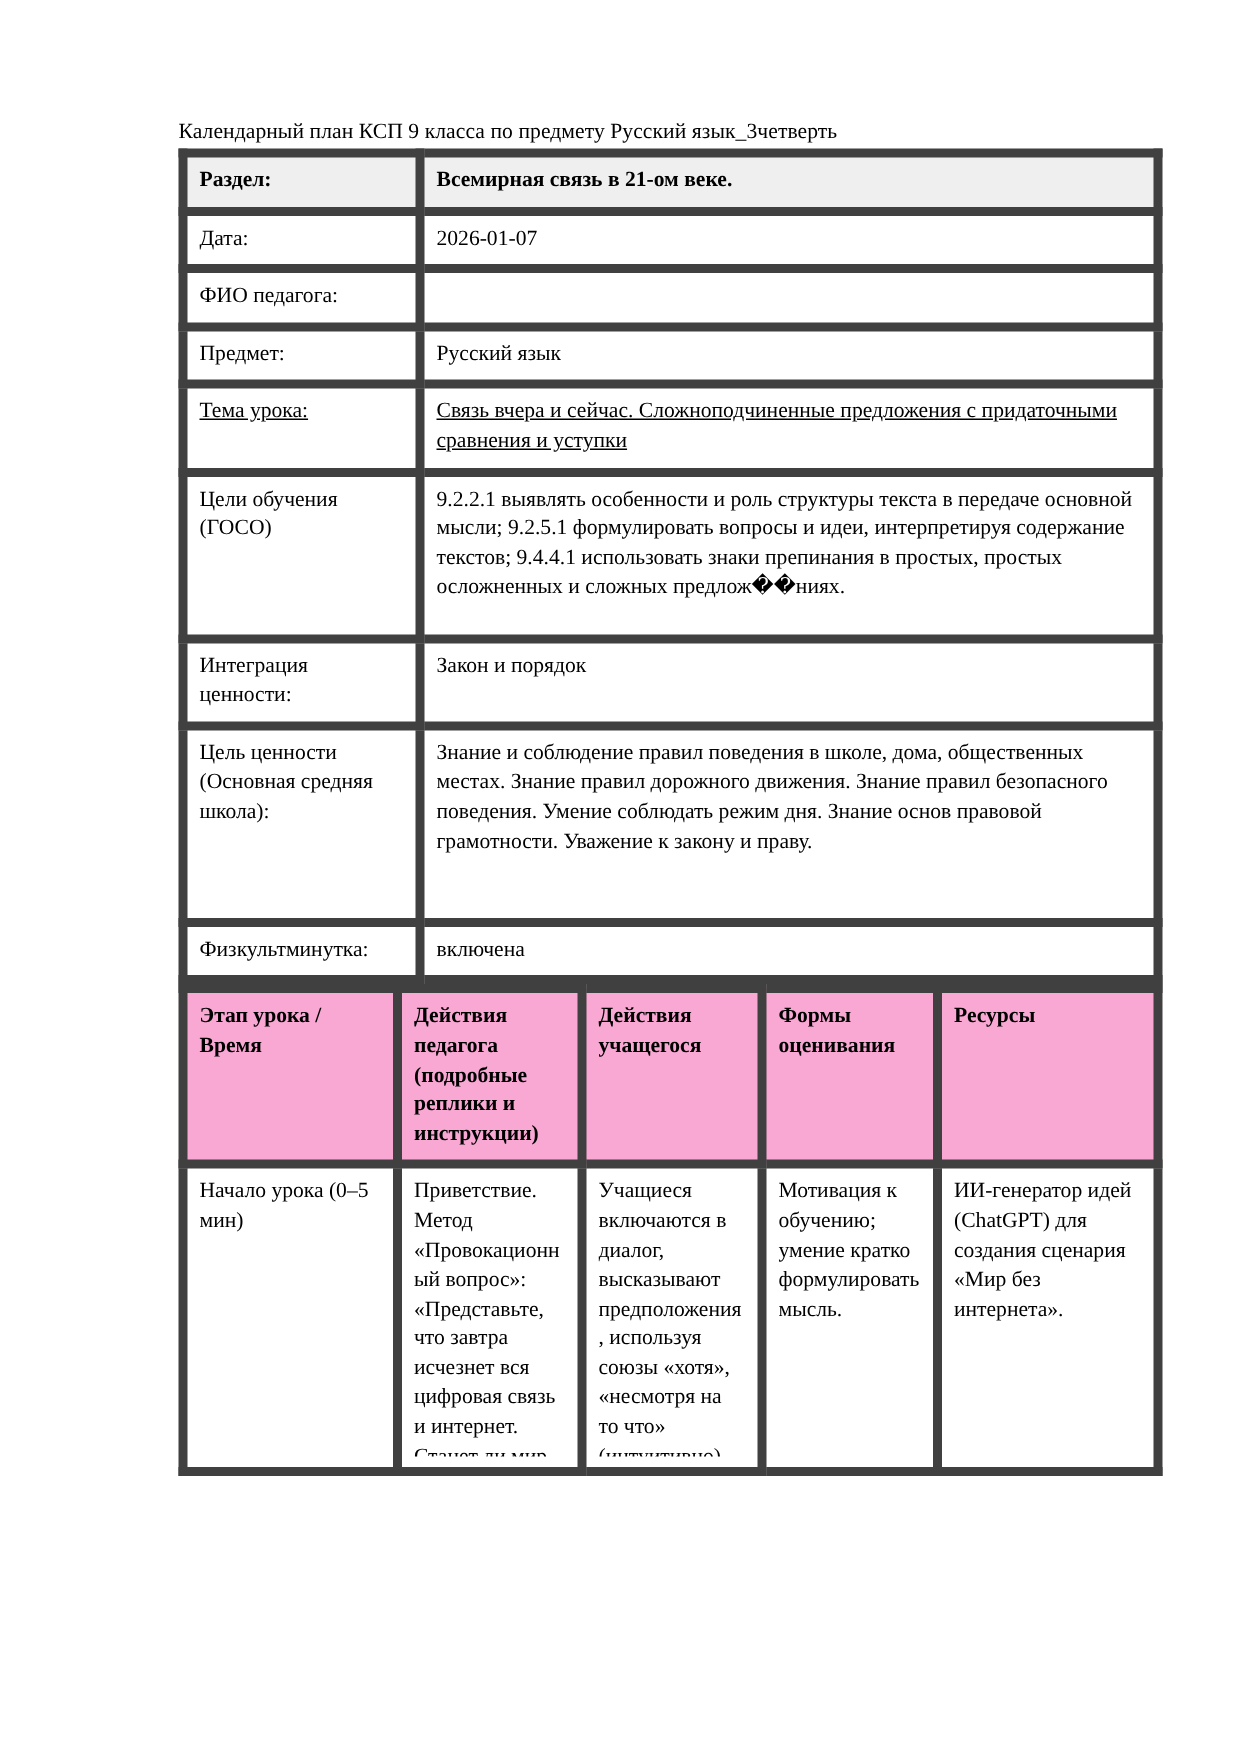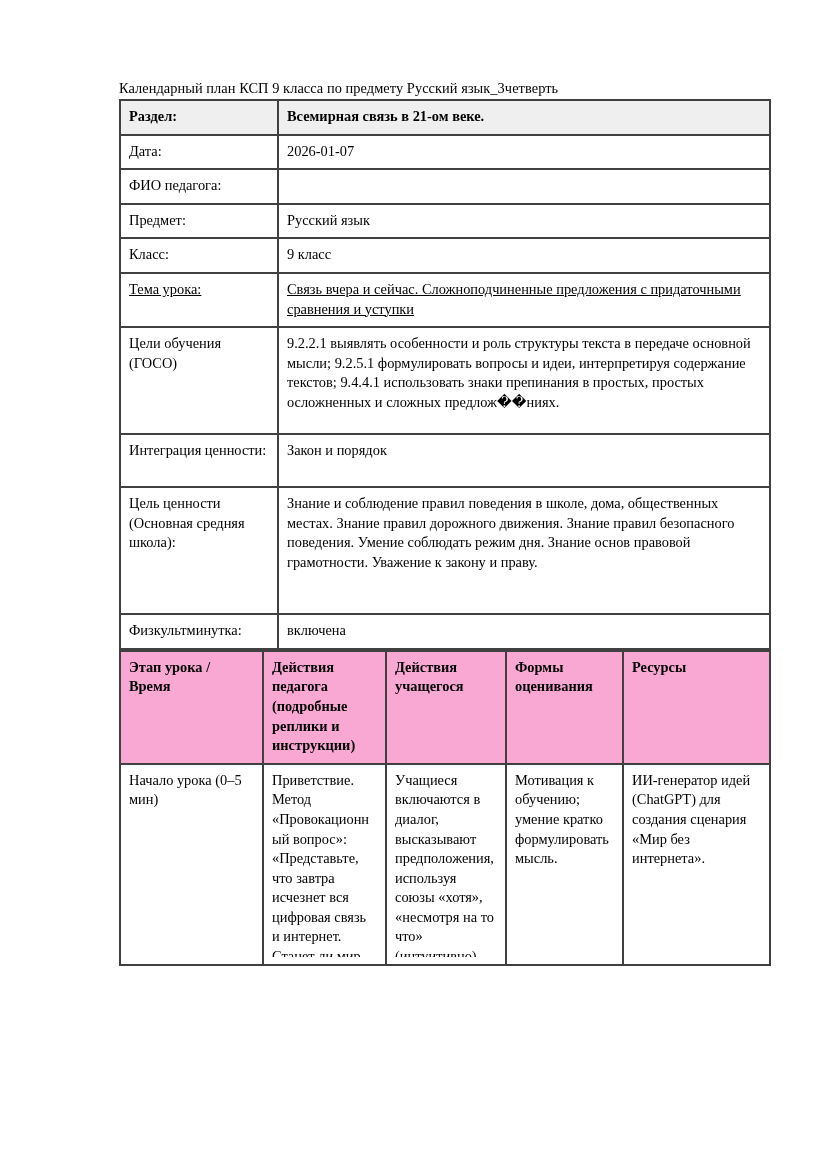--- a/index.html
+++ b/index.html
@@ -35,21 +35,21 @@
 
   table.kspTable {
     border-collapse: collapse;
     table-layout: fixed;
     width: 650px;
     margin: 0;
   }
 
   table.kspTable td,
   table.kspTable th {
-    border: 2px solid #404040;
+    border: 6px solid #404040;
     vertical-align: top;
     padding: 6px 8px 7px 8px;
     font-size: 14.4px;
     line-height: 19.6px;
     font-weight: normal;
     text-align: left;
     word-wrap: break-word;
     overflow-wrap: break-word;
   }
 
@@ -160,28 +160,20 @@
 
       <tr class="r-predmet">
         <td>
           <span class="lbl">Предмет:</span>
         </td>
         <td>
           <span class="val">Русский язык</span>
         </td>
       </tr>
 
-      <tr class="r-klass">
-        <td>
-          <span class="lbl">Класс:</span>
-        </td>
-        <td>
-          <span class="val">9 класс</span>
-        </td>
-      </tr>
 
 
       <tr class="r-tema">
         <td>
           <span class="lbl">Тема урока:</span>
         </td>
         <td>
           <span class="val">Связь вчера и сейчас. Сложноподчиненные предложения с придаточными сравнения и уступки</span>
         </td>
       </tr>

